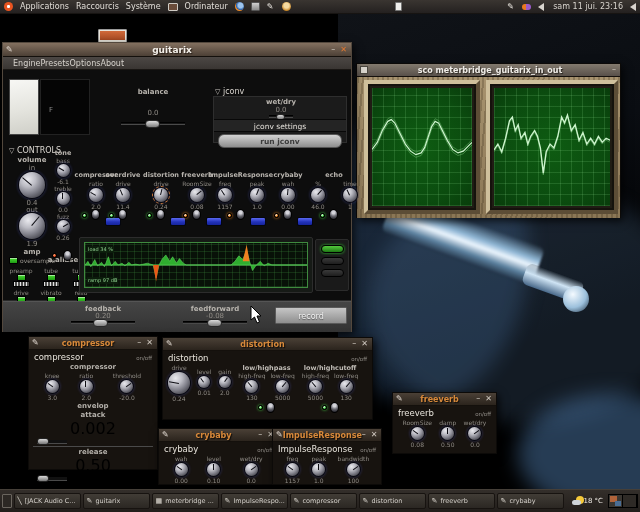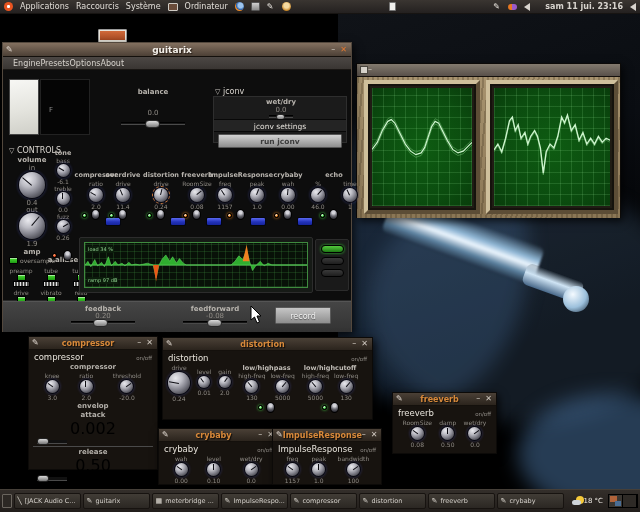--- a/index.html
+++ b/index.html
@@ -30,21 +30,21 @@
 .tmenu{color:#e0dcd6;cursor:default;}
 .ticon{display:inline-block;width:9px;height:9px;border-radius:50%;}
 #logo{background:radial-gradient(circle at 50% 50%,#fff 0 20%,#e95420 28%);}
 #ffx{background:radial-gradient(circle at 62% 38%,#9cc4ee 0 30%,#2a5fa8 55%,#e98a2a 62%);}
 #term{border-radius:1px;background:linear-gradient(#cfcfcf,#8a8a8a);border:1px solid #555;}
 #peni,#penr{width:8px;height:9px;color:#e8e4de;font-size:8px;line-height:9px;}
 #badge{background:radial-gradient(circle at 50% 40%,#f4d9a0 0 35%,#c8882a 70%,#6a4412);}
 #filei{width:7px;height:9px;background:#f0efec;border:1px solid #777;border-radius:1px;}
 #pill{width:9px;height:6px;border-radius:3px;background:linear-gradient(90deg,#e87820 50%,#9a5ac8 50%);}
 .spk{width:0;height:0;border:4px solid transparent;border-right:6px solid #d8d4ce;border-left:0;}
-#clock{margin-left:8px;white-space:nowrap;font-weight:bold;}
+#clock{margin-left:2px;white-space:nowrap;}
 #topsp{flex:1;}
 #mon{width:10px;height:8px;border:1px solid #cfcbc4;border-radius:1px;background:#6a4c3a;}
 
 
 #deskicon{position:absolute;left:98px;top:29px;width:29px;height:21px;z-index:5;
  border:1px solid #999;background:#e8e4da;border-radius:1px;}
 #deskicon .bar{position:absolute;left:1px;right:1px;top:1px;height:9px;background:linear-gradient(#d06a3a,#a84a22);}
 #deskicon .ln{position:absolute;left:3px;right:3px;height:1px;background:#9a968e;}
 
 
@@ -118,21 +118,21 @@
  color:#8fd08f;font-size:5px;line-height:7px;white-space:nowrap;}
 #btnpanel{position:absolute;left:312px;top:196px;width:34px;height:52px;background:#1a1a1a;
  border:1px solid #2c2c2c;border-radius:2px;}
 .pillbtn{position:absolute;left:5px;width:23px;height:8px;border-radius:4px;border:1px solid #000;
  background:linear-gradient(#3a3a3a,#1e1e1e);}
 .pillbtn.on{background:linear-gradient(#54c83e,#1e7a14);box-shadow:0 0 3px #3c3;}
 
 
 #gxfooter{position:absolute;left:0;top:258px;width:348px;height:31px;
  background:linear-gradient(#454545,#333);border-top:1px solid #555;}
-#record{position:absolute;left:272px;top:5px;width:56px;height:17px;line-height:17px;
+#record{position:absolute;left:272px;top:5px;width:72px;height:17px;line-height:17px;
  background:linear-gradient(#c6c6c6,#8e8e8e);border:1px solid #5a5a5a;border-radius:1px;
  color:#f0f0f0;text-shadow:0 1px 1px #555;font-size:8px;text-align:center;}
 
 
 #mb{left:356px;top:63px;width:265px;height:155px;background:#8f7c5c;}
 #mb .tbar{height:13px;background:linear-gradient(#837a6e,#58504a);}
 #mb .ttl{color:#f0ede8;text-shadow:1px 1px 1px #2a2620;}
 #mbicon{width:8px;height:8px;margin-left:3px;background:#d8d4cc;border:1px solid #4a463e;}
 #mbbody{position:absolute;left:0;top:13px;width:263px;height:141px;
  background:repeating-linear-gradient(95deg,rgba(55,42,22,.25) 0 2px,transparent 2px 5px),
@@ -229,20 +229,21 @@
 
   <div id="deskicon">
     <div class="bar"></div>
     <div class="ln" style="top:13px"></div>
     <div class="ln" style="top:16px"></div>
   </div>
 
   <div class="win" id="mb">
     <div class="tbar">
       <span id="mbicon"></span>
+      <span class="ttl">sco meterbridge_guitarix_in_out</span>
       <span class="tctl">
           <span>–</span>
         </span>
     </div>
     <div id="mbbody">
       <div class="scopeframe" style="left:7px;width:116px;">
         <div class="scopeinner">
           <div class="screen">
             <svg viewBox="0 0 114 132" preserveAspectRatio="none">
               <polyline points="0,70 6,62 12,48 18,38 22,36 26,40 32,52 38,64 44,72 50,76 56,74 60,68 64,56 68,44 72,38 76,40 80,48 86,60 92,70 98,74 104,72 110,66 114,62" fill="none" stroke="#8cd88c" stroke-width="1" opacity=".45" transform="translate(0,3)"></polyline>
@@ -294,21 +295,21 @@
       </div>
 
     <div id="jconvhdr"><span class="exparrow">▽</span> <span>jconv</span></div>
     <div id="jconvpanel">
       <div class="glabel" style="left:0;top:1px;width:134px;">wet/dry</div>
       <div class="gval" style="left:0;top:9px;width:134px;">0.0</div>
       <div class="hsl" style="left:55px;top:18px;width:24px;">
           <span class="hd" style="left:7px;width:9px;height:6px;top:-2px;"></span>
         </div>
       <div id="jsettings">jconv settings</div>
-      <div class="btnlight" style="position:absolute;left:4px;right:4px;top:37px;height:14px;line-height:14px;">run jconv</div>
+      <div class="btnlight" style="position:absolute;left:4px;right:4px;top:37px;height:14px;line-height:14px;border-radius:6px;">run jconv</div>
     </div>
 
     <div id="controlshdr"><span class="exparrow">▽</span> <span>CONTROLS</span></div>
 
     <div class="glabel" style="left:8px;top:113px;width:42px;">volume</div>
     <div class="gval" style="left:8px;top:121px;width:42px;">in</div>
     <div id="vknob1" class="abs" style="left:16px;top:129px;">
         <div class="knob k26">
           <div class="pt" style="transform: rotate(-50deg);"></div>
         </div>

